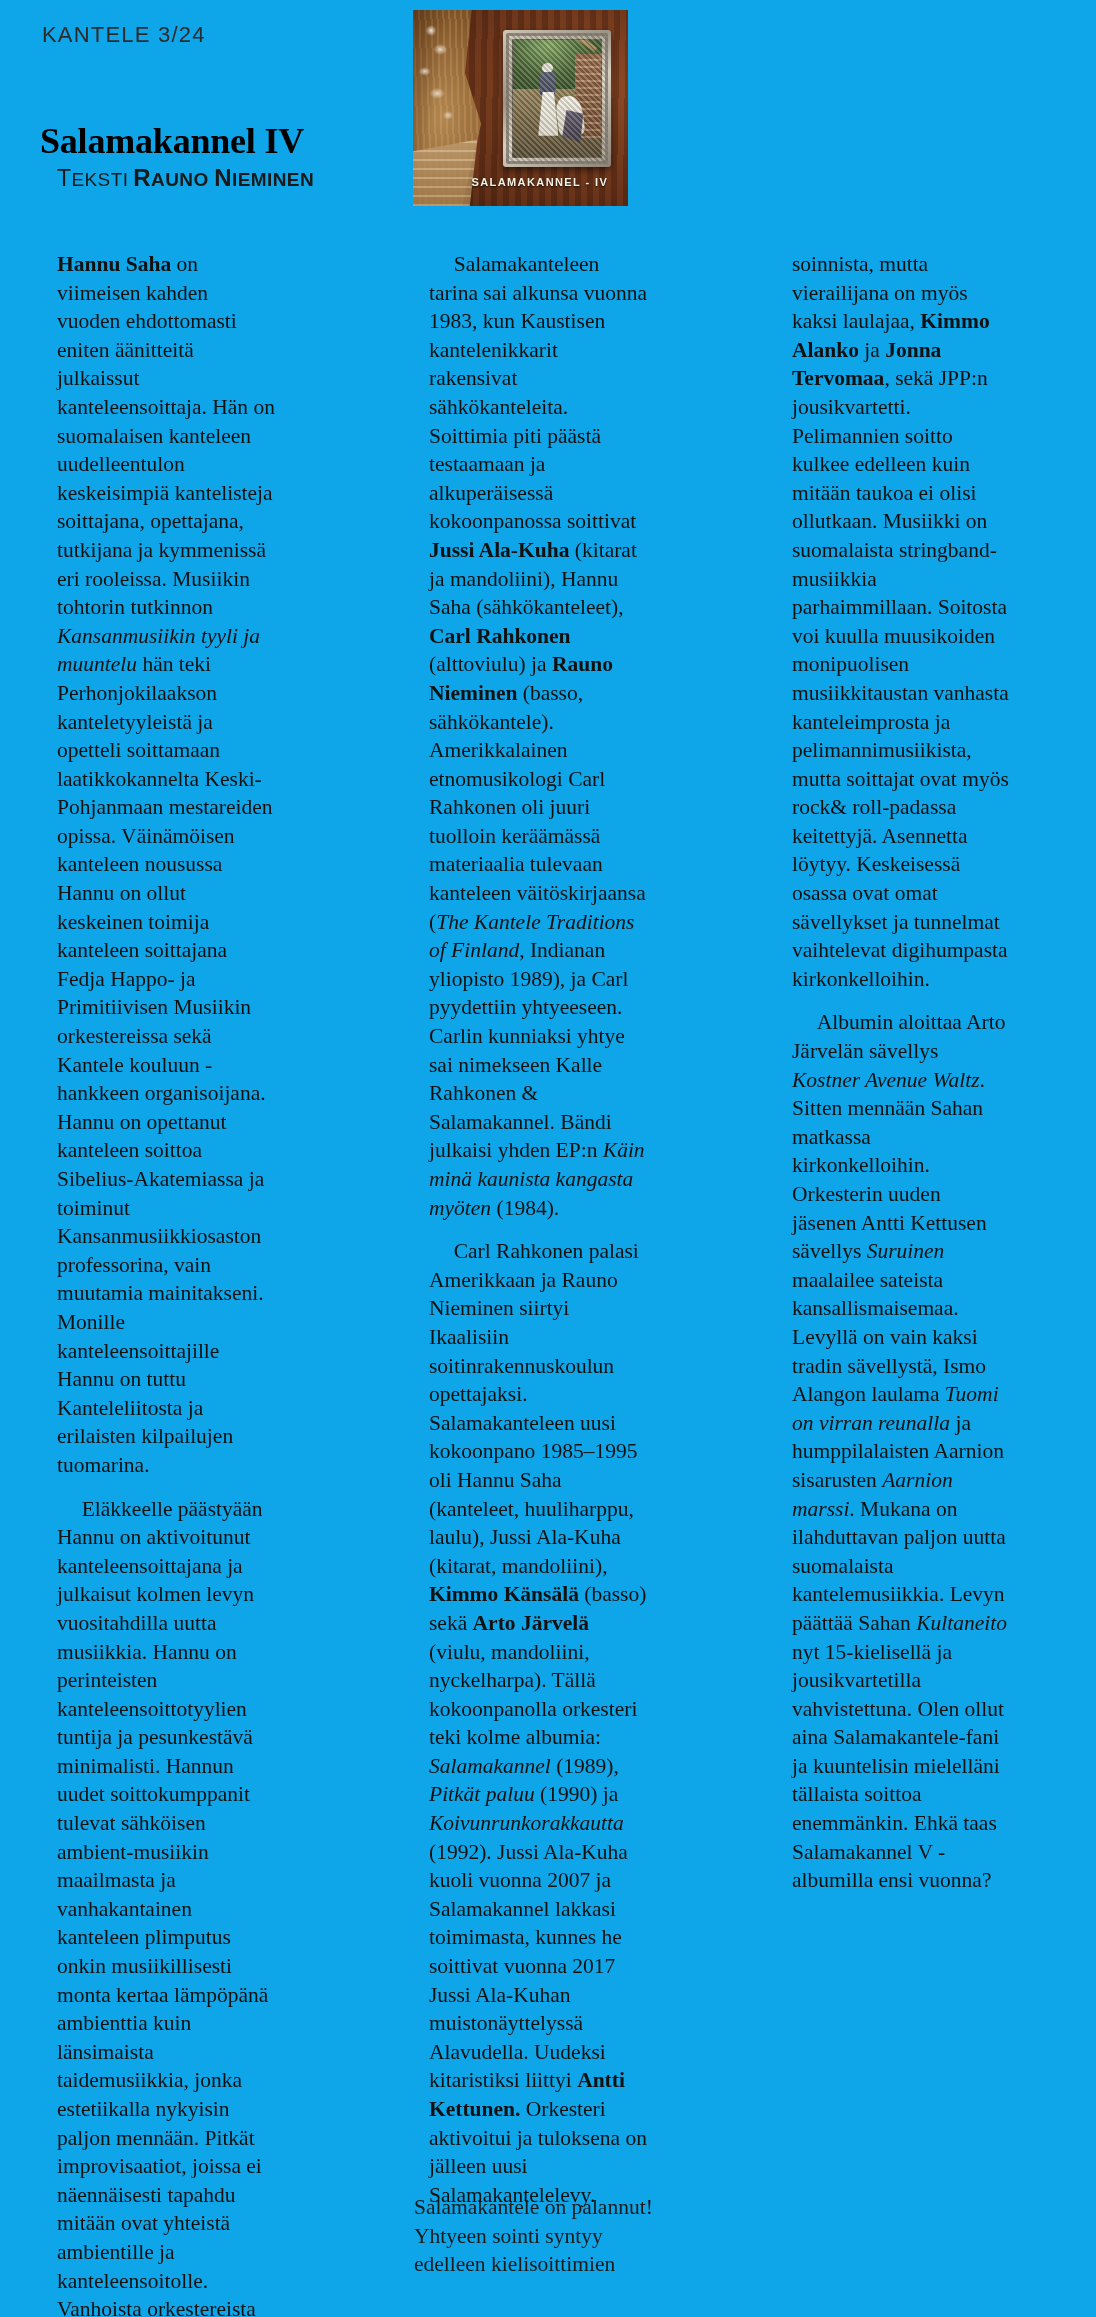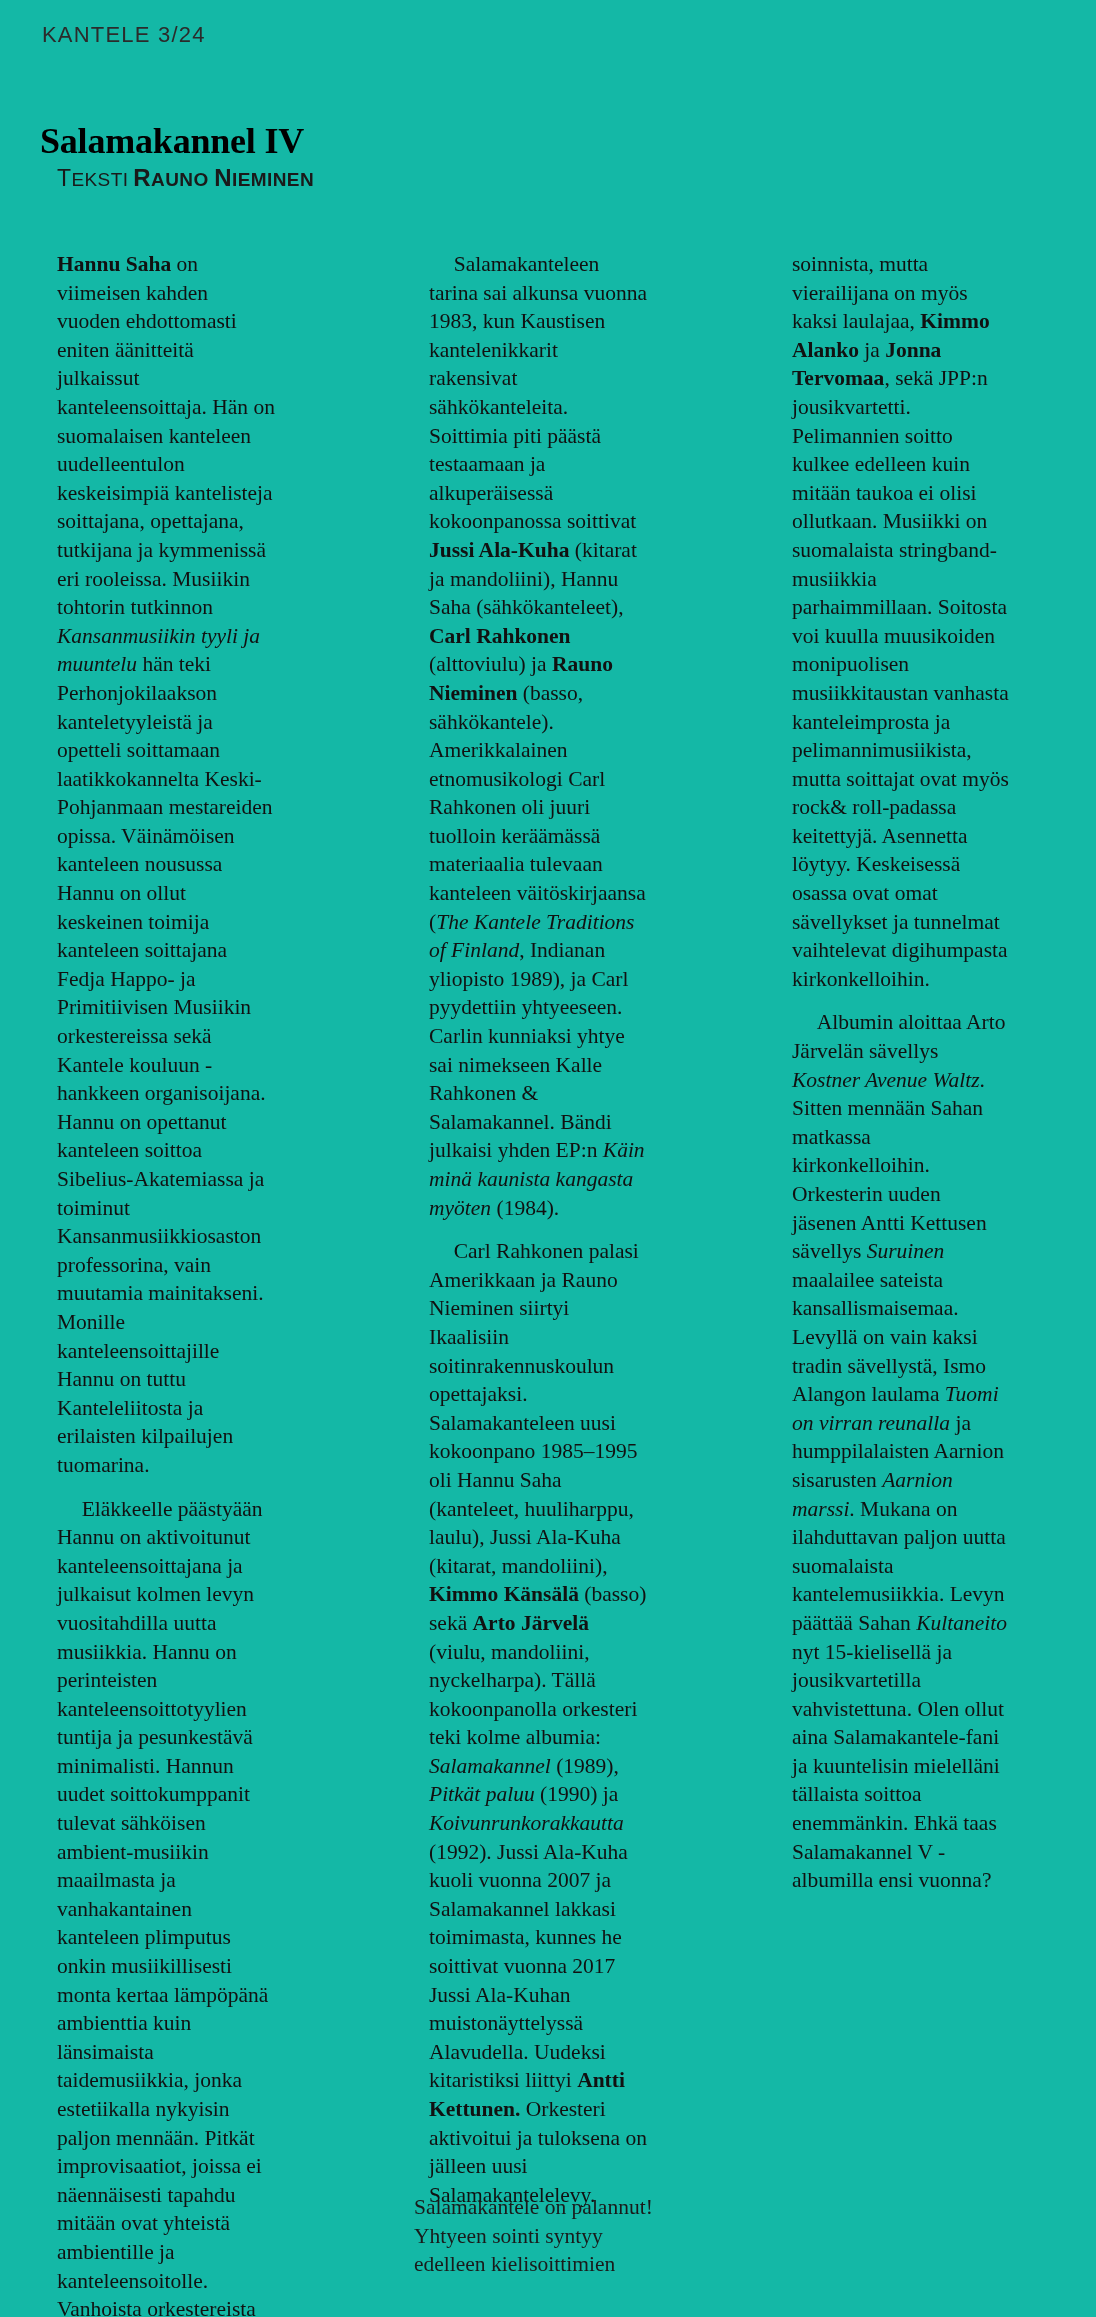--- a/index.html
+++ b/index.html
@@ -11,21 +11,21 @@
     width: 1096px;
     height: 2317px;
     position: relative;
     font-family: "Liberation Serif", serif;
     color: #1a1a1a;
     overflow: hidden;
   }
   .page {
     position: absolute;
     inset: 0;
-    background: #14b8a6;
+    background: #0ea5e9;
   }
 
   
   .runninghead {
     position: absolute;
     left: 42px;
     top: 22px;
     font-family: "Liberation Sans", sans-serif;
     font-size: 22px;
     letter-spacing: 1.2px;
@@ -275,20 +275,43 @@
 <div class="page">
 
   <div class="runninghead">KANTELE 3/24</div>
 
   <div class="headline">Salamakannel IV</div>
 
   <div class="byline">
     <span class="bl-kicker"><span class="cap">T</span>EKSTI</span><span class="bl-author"><span class="cap">R</span>AUNO <span class="cap">N</span>IEMINEN</span>
   </div>
 
+  <div class="cover">
+    <div class="wood"></div>
+    <div class="leftpanel"></div>
+    <div class="stonewall"></div>
+    <div class="feathers"></div>
+    <div class="frame">
+      <div class="photo">
+        <div class="sky"></div>
+        <div class="path"></div>
+        <div class="brickwall"></div>
+        <div class="pole"></div>
+        <div class="figure">
+          <div class="head"></div>
+          <div class="torso"></div>
+          <div class="skirt"></div>
+        </div>
+        <div class="figure2"></div>
+        <div class="figure3"></div>
+      </div>
+      <div class="orn"></div>
+    </div>
+    <div class="coverart-title">SALAMAKANNEL - IV</div>
+  </div>
 
   <div class="col col-1">
     <p class="noindent">
       <b>Hannu Saha</b> on viimeisen
       kahden vuoden ehdottomasti eniten äänitteitä julkaissut kanteleensoittaja.
       Hän on suomalaisen kanteleen uudelleentulon keskeisimpiä kantelisteja
       soittajana, opettajana, tutkijana ja kymmenissä eri rooleissa. Musiikin
       tohtorin tutkinnon <i>Kansanmusiikin tyyli ja muuntelu</i> hän teki
       Perhonjokilaakson kanteletyyleistä ja opetteli soittamaan laatikkokannelta
       Keski-Pohjanmaan mestareiden opissa. Väinämöisen kanteleen nousussa Hannu

